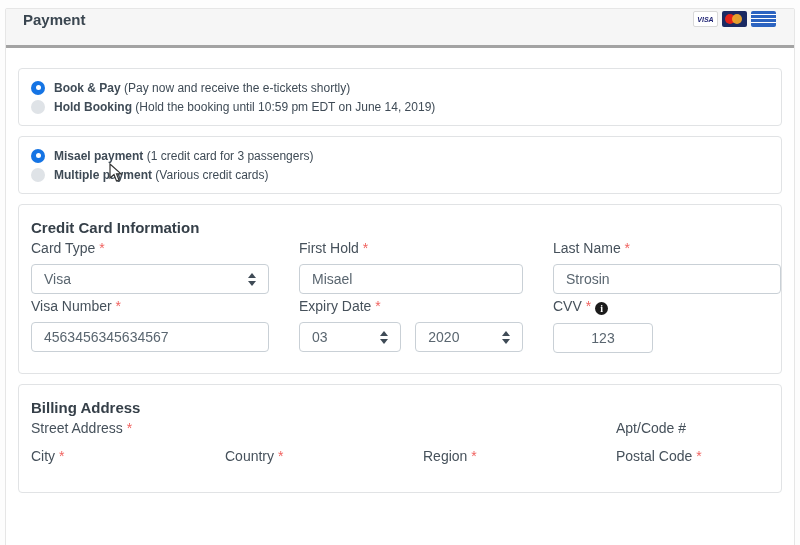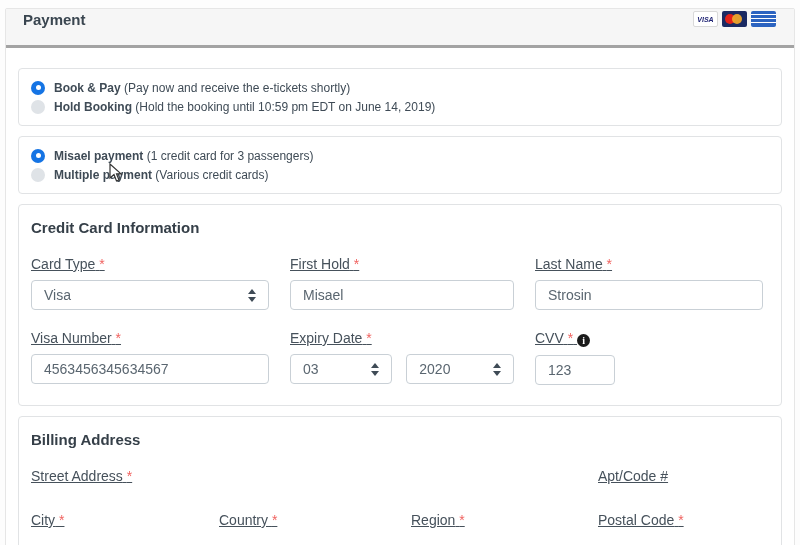--- a/index.html
+++ b/index.html
@@ -31,24 +31,24 @@
 
   .radio-row { display: flex; align-items: center; gap: 9px; height: 19px; }
   .radio { width: 14px; height: 14px; border-radius: 50%; flex: 0 0 14px; position: relative; }
   .radio.on { background: #1574e4; }
   .radio.on::after { content: ""; position: absolute; left: 4.5px; top: 4.5px;
     width: 5px; height: 5px; border-radius: 50%; background: #fff; }
   .radio.off { background: #dfe3e7; }
   .radio-text { font-size: 12px; color: #3f4b56; white-space: nowrap; }
   .radio-text b { font-weight: bold; }
 
-  .section-box { padding: 12px 18px 20px 12px; }
+  .section-box { padding: 12px 0 20px 12px; }
   .section-heading { font-size: 15px; font-weight: bold; color: #353f48; padding-top: 2px; }
 
-  .lbl { font-size: 14px; color: #46515b; margin: 20px 0 8px 0; white-space: nowrap; text-decoration: underline; }
+  .lbl { font-size: 14px; color: #46515b; margin: 4px 0 8px 0; white-space: nowrap; }
   .lbl .req { color: #f0625f; }
   .info-icon { display: inline-block; width: 13px; height: 13px; border-radius: 50%;
     background: #1b1b1b; color: #fff; font-size: 10px; font-weight: bold;
     text-align: center; line-height: 13px; vertical-align: -1px; font-family: "Liberation Serif", serif; }
 
   .field { height: 30px; border: 1px solid #c9d0d6; border-radius: 4px; background: #fff;
     font-size: 14px; color: #5a6670; width: 100%; }
   input.field { padding: 0 12px; outline: none; font-family: "Liberation Sans", sans-serif; }
   .select { display: flex; align-items: center; justify-content: space-between; padding: 0 12px; cursor: default; }
   .sel-arrow { display: flex; flex-direction: column; gap: 3px; align-items: center; }
@@ -141,21 +141,21 @@
               <span class="sel-arrow"></span>
             </div>
             <div class="field select w100">
               <span>2020</span>
               <span class="sel-arrow"></span>
             </div>
           </div>
         </div>
         <div>
           <div class="lbl"><span>CVV</span> <span class="req">*</span> <span class="info-icon">i</span></div>
-          <input class="field w100" style="width: 80px;" value="123">
+          <input class="field w100" style="width: 100px; text-align: center;" value="123">
         </div>
       </div>
     </div>
 
     <div class="box section-box">
       <div class="section-heading">Billing Address</div>
 
       <div class="row-street">
         <div>
           <div class="lbl"><span>Street Address</span> <span class="req">*</span></div>

